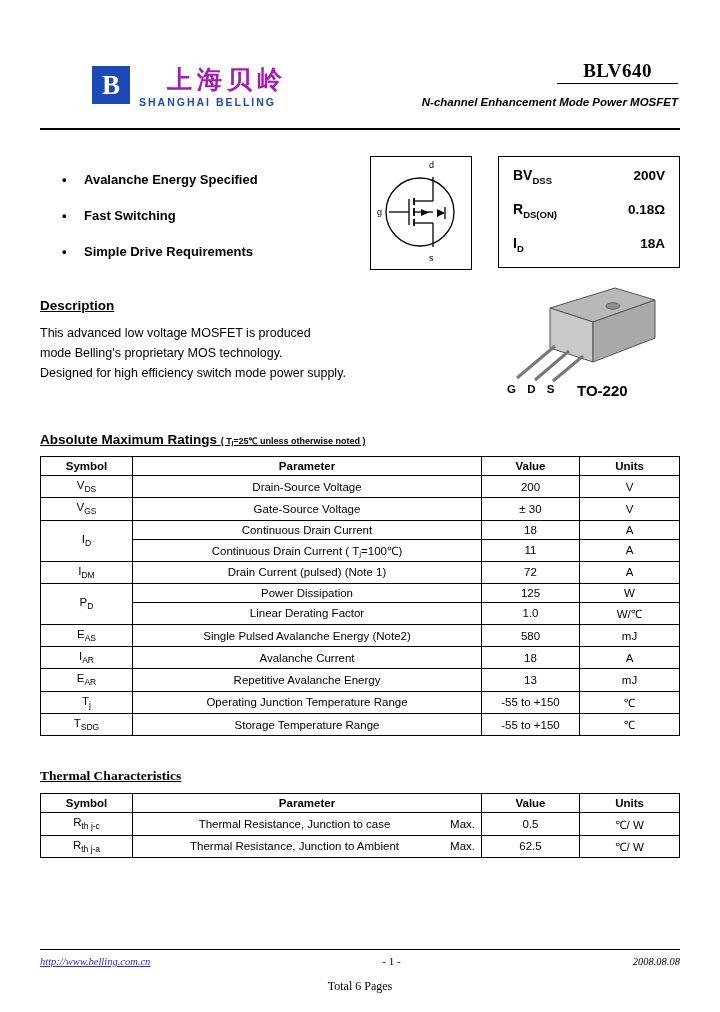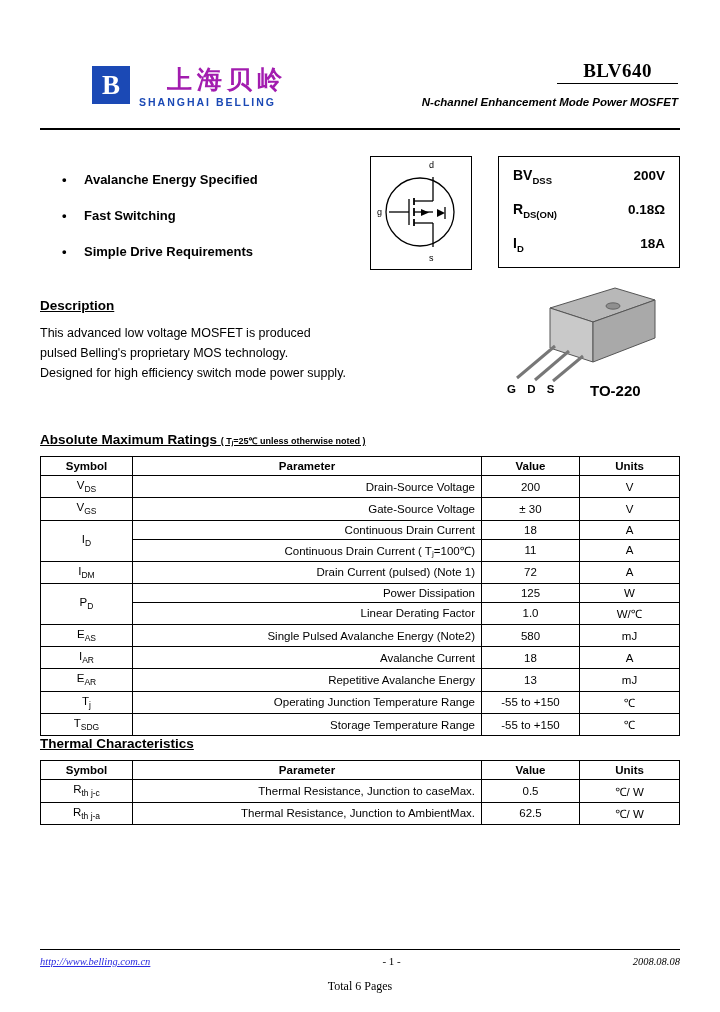--- a/index.html
+++ b/index.html
@@ -178,21 +178,20 @@
     top: -18px;
     width: 220px;
     height: 130px;
   }
   .pkg-label {
     position: absolute;
     left: 82px;
     top: 102px;
     font-size: 15px;
     font-weight: bold;
-    margin-left: 13px;
   }
   .pkg-pins {
     position: absolute;
     left: 12px;
     top: 103px;
     font-size: 11.5px;
     font-weight: bold;
     letter-spacing: 4px;
   }
 
@@ -224,21 +223,21 @@
     box-sizing: border-box;
   }
   table.dt th {
     text-align: center;
     font-weight: bold;
     font-size: 11.5px;
   }
   td.sym, th.sym { text-align: center; width: 92px; }
   td.val, th.val { text-align: center; width: 98px; }
   td.uni, th.uni { text-align: center; width: 100px; }
-  td.par { text-align: right; padding-left: 7px; margin-top: 40px; }
+  td.par { text-align: center; padding-left: 7px; margin-top: 40px; }
   td.noborder-b { border-bottom: none; }
   sub { font-size: 8.5px; }
 
   
   .footer {
     position: absolute;
     left: 40px;
     right: 40px;
     bottom: 18px;
   }
@@ -342,21 +341,21 @@
         <span class="spec-name"><span>I</span><sub>D</sub></span>
         <span class="spec-val">18A</span>
       </div>
     </div>
   </div>
 
   <div class="desc-area">
     <div class="section-head">Description</div>
     <div class="desc-lines">
       <div>This advanced low voltage MOSFET is produced</div>
-      <div>pulsed Belling's proprietary MOS technology.</div>
+      <div>mode Belling's proprietary MOS technology.</div>
       <div>Designed for high efficiency switch mode power supply.</div>
     </div>
 
     <div class="pkg-wrap">
       <svg width="200" height="120" viewBox="0 0 200 120">
 
         <polygon points="55,28 120,8 160,20 98,42" fill="#b8b8b8" stroke="#555" stroke-width="1"></polygon>
 
         <polygon points="55,28 98,42 98,82 55,68" fill="#c9c9c9" stroke="#555" stroke-width="1"></polygon>
 
@@ -452,21 +451,21 @@
     </tr>
     <tr>
       <td class="sym"><span>T</span><sub>SDG</sub></td>
       <td class="par">Storage Temperature Range</td>
       <td class="val">-55 to +150</td>
       <td class="uni">℃</td>
     </tr>
   </tbody>
     </table>
 
-  <div class="tbl-head" style="margin-top:0;">Thermal Characteristics</div>
+  <div class="tbl-head" style="margin-top:32px;font-family:Liberation Serif, serif;">Thermal Characteristics</div>
 
   <table class="dt">
     <tbody>
         <tr>
       <th class="sym">Symbol</th>
       <th>Parameter</th>
       <th class="val">Value</th>
       <th class="uni">Units</th>
     </tr>
     <tr>

